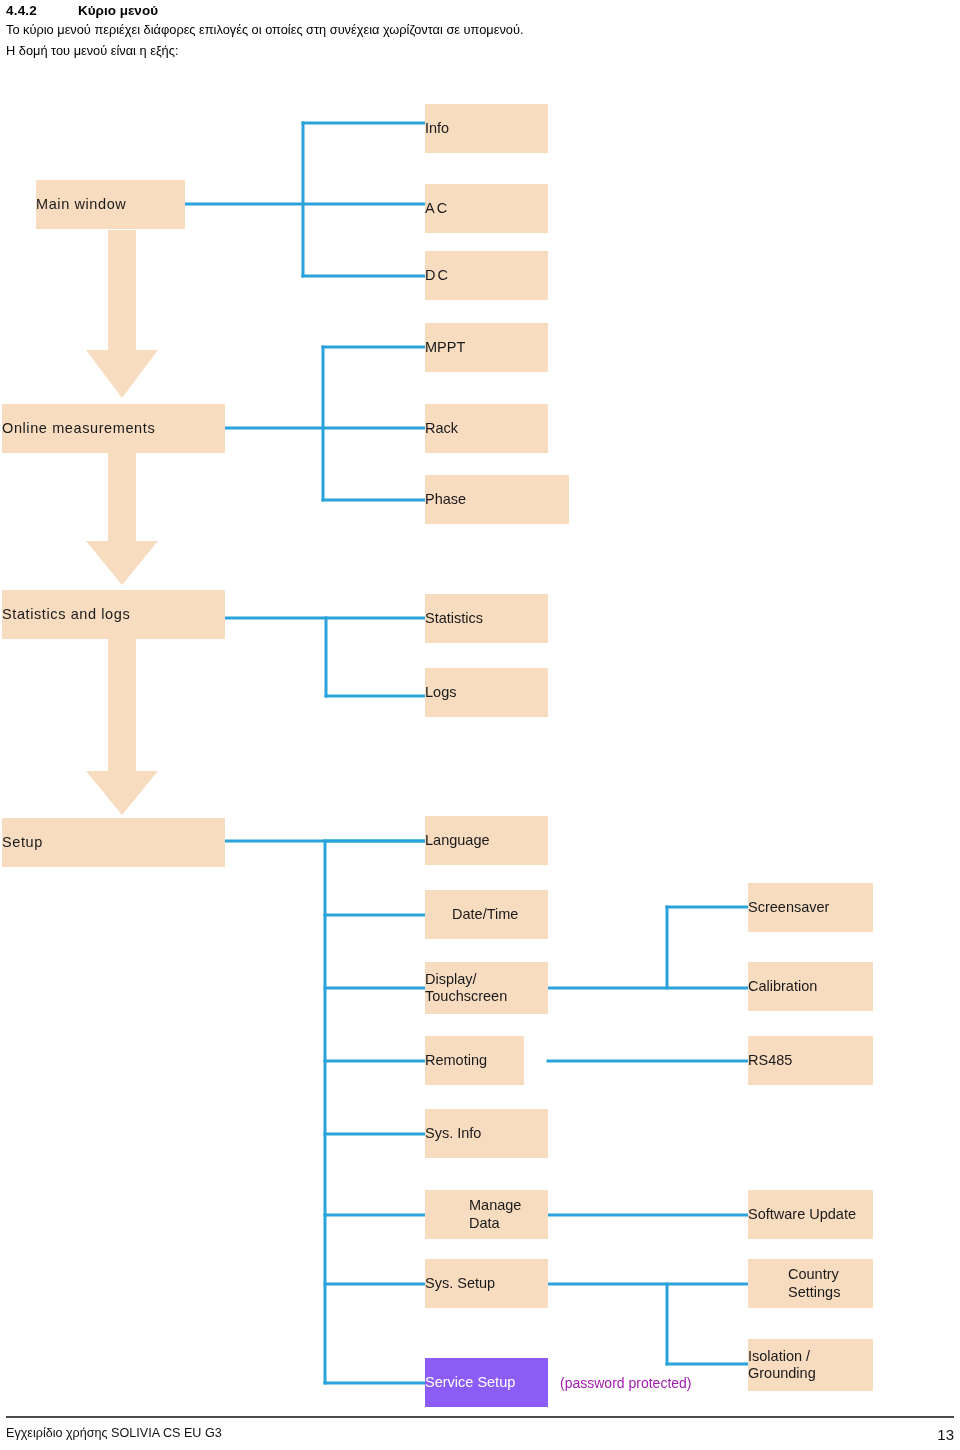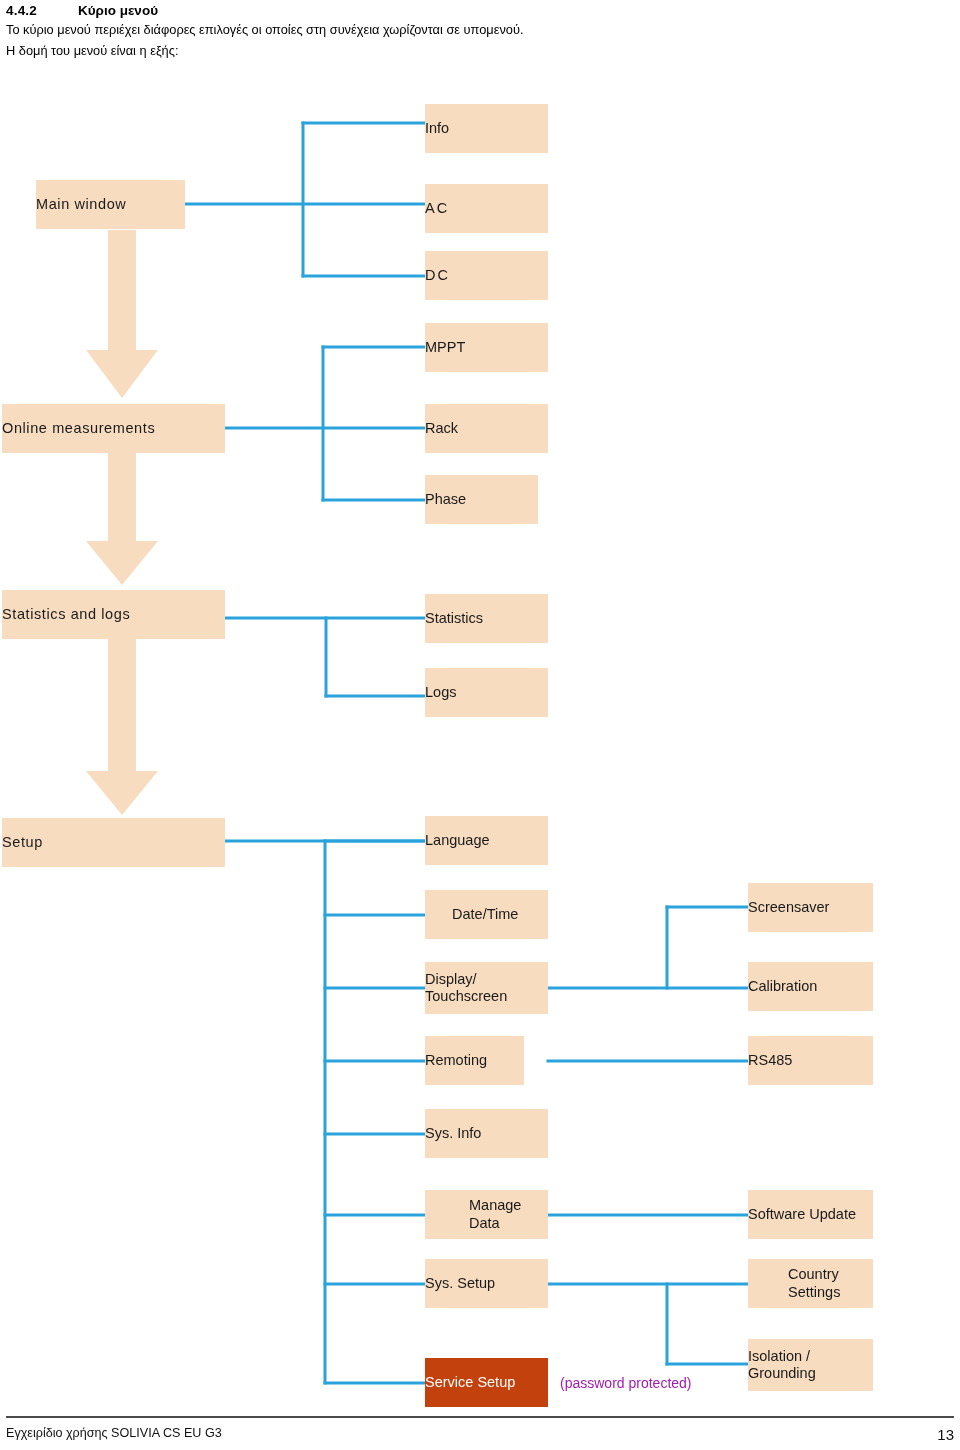--- a/index.html
+++ b/index.html
@@ -77,21 +77,21 @@
     line-height: 1.22;
   }
   .node.lvl1 {
     justify-content: center;
     letter-spacing: 0.6px;
     font-size: 14.5px;
   }
   .node.lvl2 { justify-content: center; }
   .node.lvl3 { justify-content: center; }
   .node.danger {
-    background: #c2410c;
+    background: #8b5cf6;
     color: #ffffff;
   }
   .node .lbl { display: block; width: 100%; }
 
   .arrow {
     position: absolute;
     background: #F8DCC0;
   }
 
   .note {
@@ -209,21 +209,21 @@
     <div class="node lvl2" style="left:425px; top:251px; width:123px; height:49px; letter-spacing:2px;">
       <span class="lbl">DC</span>
     </div>
 
     <div class="node lvl2" style="left:425px; top:323px; width:123px; height:49px;">
       <span class="lbl">MPPT</span>
     </div>
     <div class="node lvl2" style="left:425px; top:404px; width:123px; height:49px;">
       <span class="lbl">Rack</span>
     </div>
-    <div class="node lvl2" style="left:425px; top:475px; width:113px; height:49px;">
+    <div class="node lvl2" style="left:425px; top:475px; width:144px; height:49px;">
       <span class="lbl">Phase</span>
     </div>
 
     <div class="node lvl2" style="left:425px; top:594px; width:123px; height:49px;">
       <span class="lbl">Statistics</span>
     </div>
     <div class="node lvl2" style="left:425px; top:668px; width:123px; height:49px;">
       <span class="lbl">Logs</span>
     </div>
 

